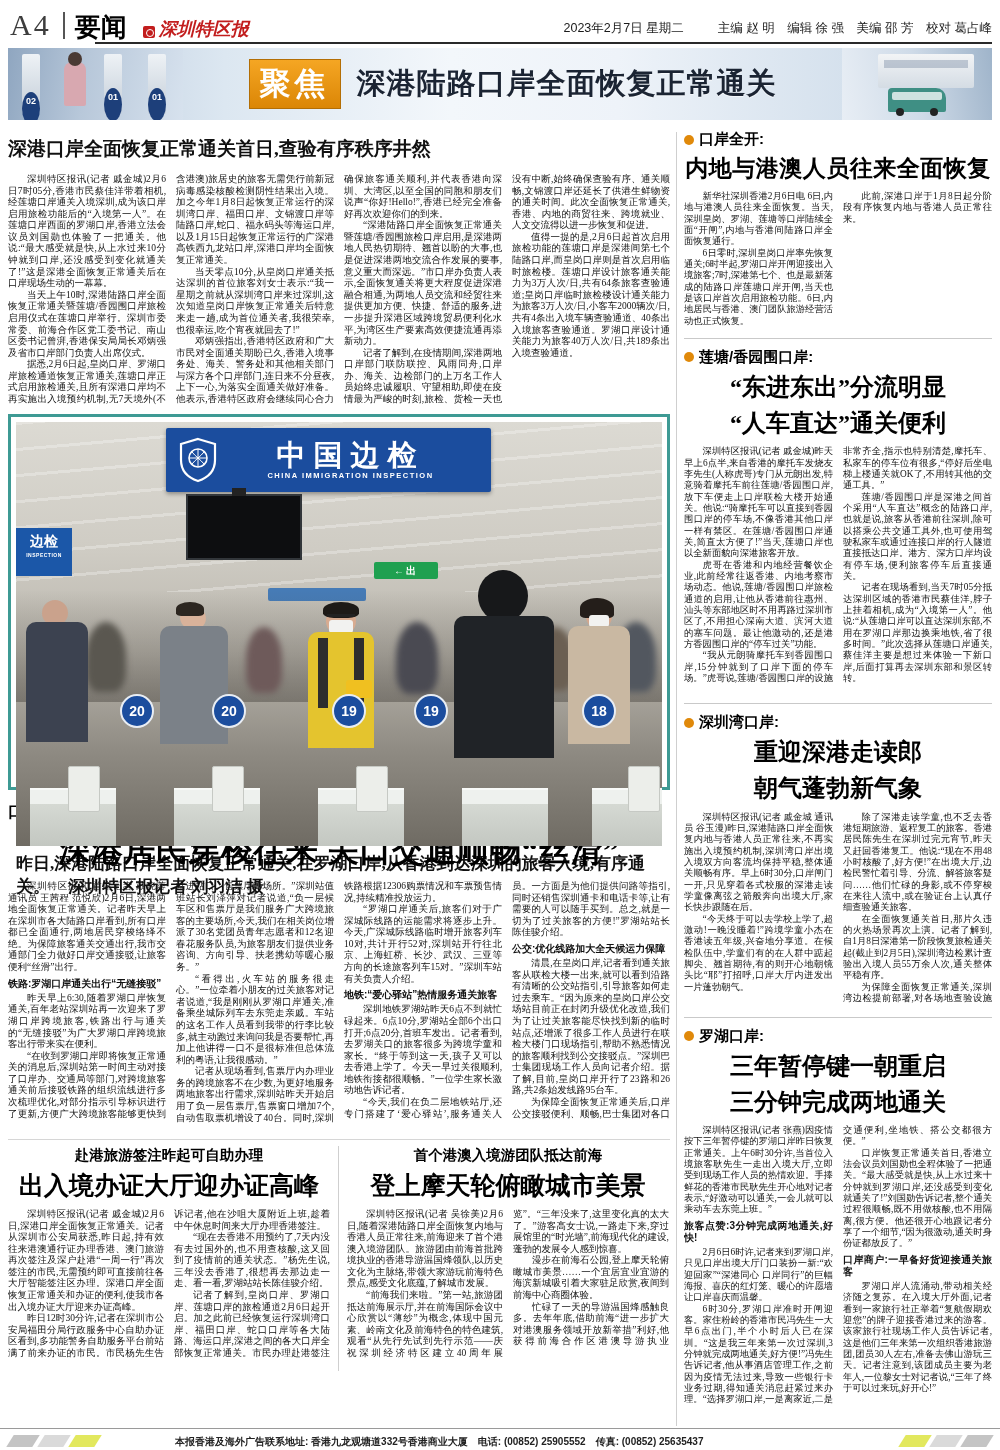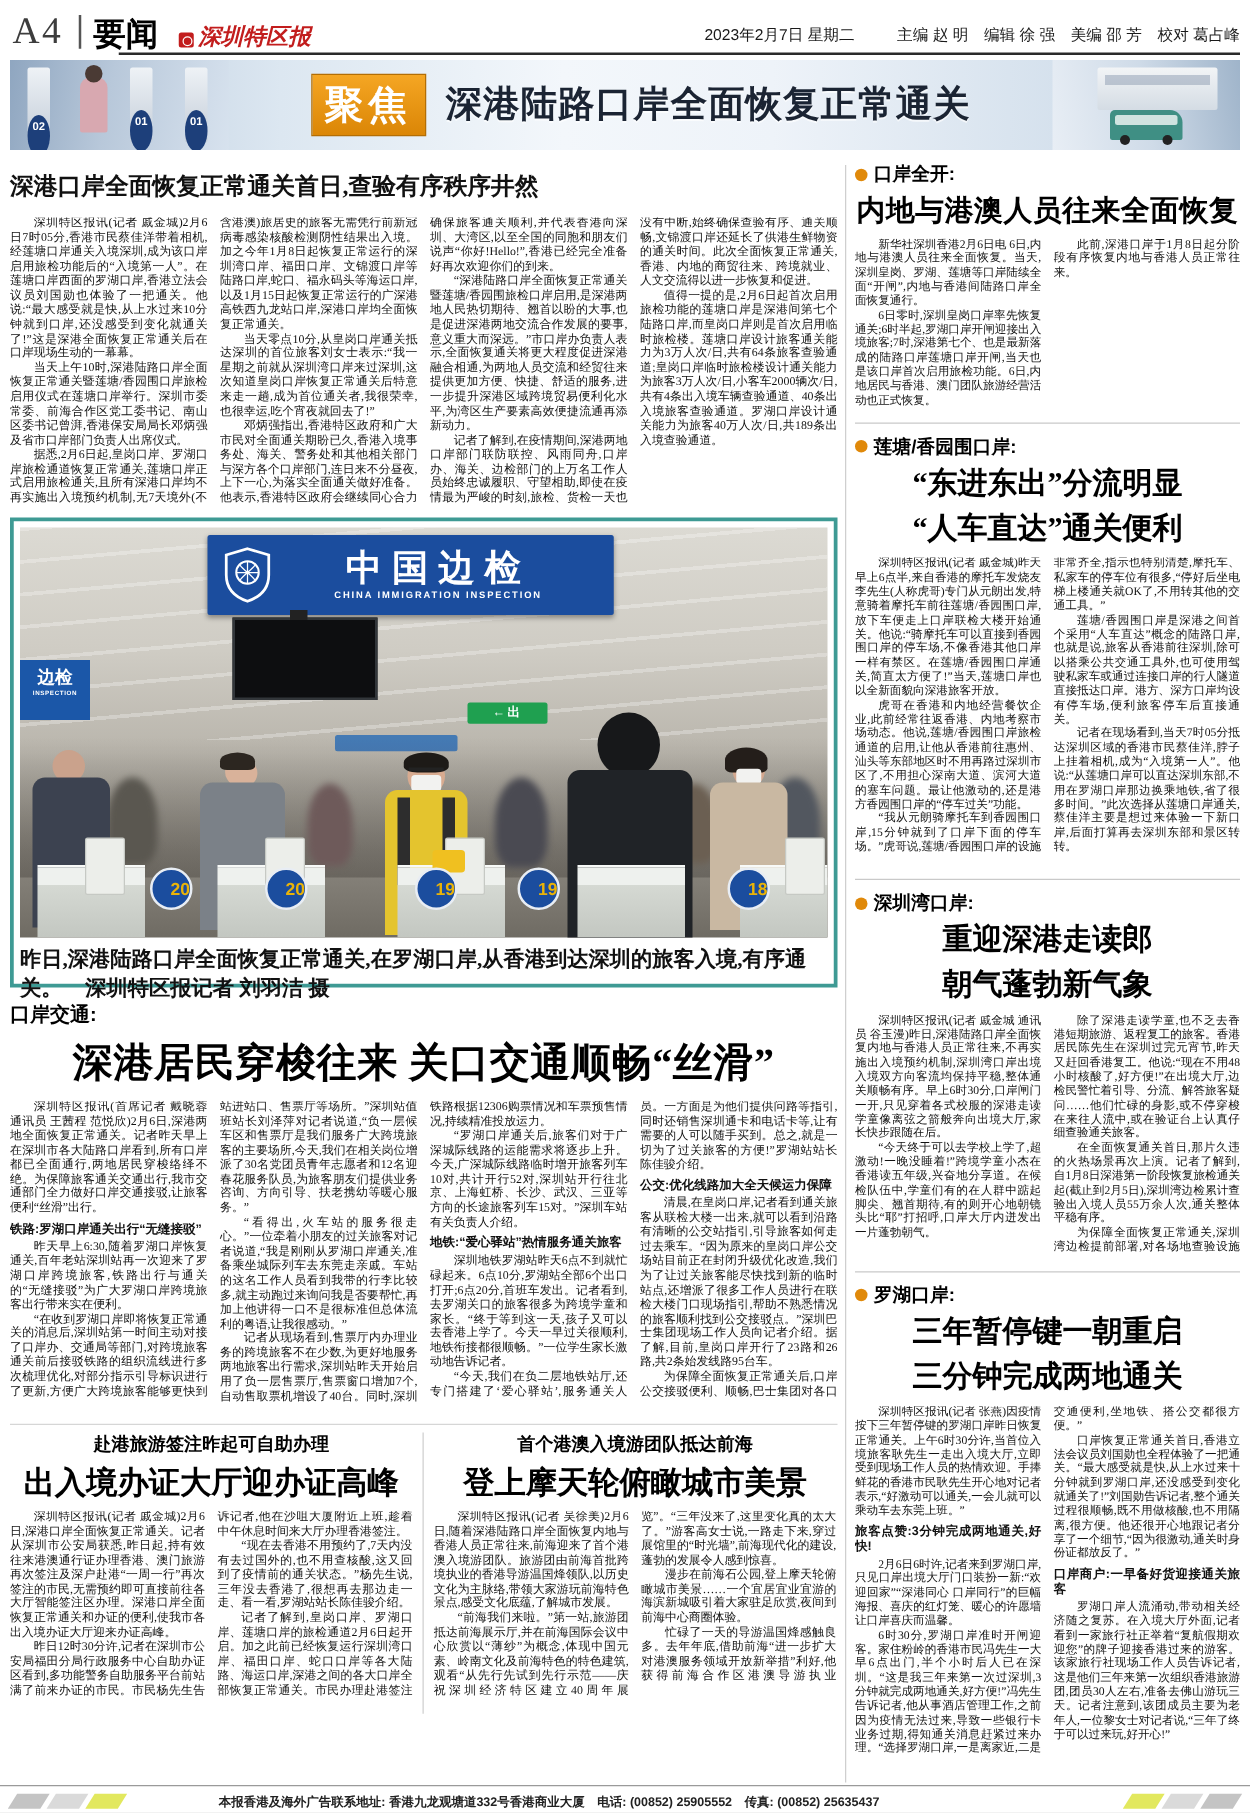--- a/index.html
+++ b/index.html
@@ -38,41 +38,41 @@
   .cols2{column-count:2;column-gap:10px;column-fill:auto;}
   .body-txt{font-size:9.5px;line-height:1.22;text-align:justify;overflow:hidden;color:#111;}
   .body-txt p{margin:0;text-indent:2em;}
   .body-txt p.hd{text-indent:0;font-family:"Liberation Sans",sans-serif;font-weight:bold;font-size:10px;margin:4px 0 3px;}
   
   .lead-hl{margin:0;text-align:center;font-family:"Liberation Sans",sans-serif;font-weight:900;font-size:54px;line-height:1.05;color:#000;letter-spacing:1px;white-space:nowrap;}
   .lead-sub{margin:8px 0 0;font-size:19px;font-weight:bold;color:#111;}
   .lead-body{margin-top:12px;height:232px;}
   
   .photo-frame{box-sizing:border-box;margin-top:8px;height:376px;border:3px solid #3e9a94;background:#fff;padding:5px 5px 0 5px;}
-  .photo{position:relative;height:328px;overflow:hidden;background:linear-gradient(180deg,#dcdad3 0%,#cfccc4 30%,#b9b5ac 55%,#8e8a82 78%,#6f6b63 100%);}
+  .photo{position:relative;height:424px;overflow:hidden;background:linear-gradient(180deg,#dcdad3 0%,#cfccc4 30%,#b9b5ac 55%,#8e8a82 78%,#6f6b63 100%);}
   .ceiling{position:absolute;left:0;top:0;right:0;height:170px;background:repeating-linear-gradient(175deg,rgba(255,255,255,.28) 0 3px,rgba(0,0,0,0) 3px 26px);}
   .cii-sign{position:absolute;left:150px;top:6px;width:305px;height:64px;background:#1b4d9e;border-radius:2px;display:flex;align-items:center;padding:0 10px;box-shadow:0 2px 4px rgba(0,0,0,.35);}
   .sign-text{flex:1;text-align:center;color:#fff;}
   .sign-cn{font-size:29px;font-weight:bold;letter-spacing:8px;line-height:1.1;}
   .sign-en{font-family:"Liberation Sans",sans-serif;font-size:7.5px;font-weight:bold;letter-spacing:1.5px;}
   .monitor{position:absolute;left:170px;top:72px;width:112px;height:62px;background:#0d0e10;border:2px solid #32363a;}
   .monitor::before{content:"";position:absolute;left:44px;top:-8px;width:14px;height:8px;background:#222;}
   .exit-sign{position:absolute;left:358px;top:140px;width:64px;height:17px;background:#1fa050;color:#fff;font:bold 10px/17px "Liberation Sans",sans-serif;text-align:center;letter-spacing:2px;border-radius:2px;}
   .side-sign{position:absolute;left:0;top:106px;width:56px;height:48px;background:#1b57a8;color:#fff;font:bold 14px/1.4 "Liberation Sans",sans-serif;text-align:center;padding-top:4px;box-sizing:border-box;}
   .side-sign small{display:block;font-size:5px;letter-spacing:.5px;}
   .mini-sign{position:absolute;left:252px;top:166px;width:98px;height:13px;background:#2f6fb5;opacity:.85;border-radius:2px;}
   .crowd-shade{position:absolute;left:0;right:0;top:168px;height:112px;background:linear-gradient(180deg,rgba(110,105,98,0),rgba(80,76,70,.5));}
   .blur-blob{position:absolute;border-radius:50% 50% 30% 30%;filter:blur(3px);}
   .person{position:absolute;}
   .p-head{position:absolute;border-radius:50%;}
   .p-torso{position:absolute;border-radius:10px 10px 0 0;}
   .mask{position:absolute;background:#f2f2f0;border-radius:3px;}
   .counter{position:absolute;bottom:0;width:86px;height:56px;background:linear-gradient(#eef1ee 0 14px,#d5d9d3 14px,#c3c7c1);border-top:2px solid #f8faf8;}
   .kiosk{position:absolute;bottom:34px;width:30px;height:44px;background:#eceeea;border:1px solid #c6c9c4;border-radius:2px;}
-  .gate-badge{position:absolute;top:272px;width:30px;height:30px;border-radius:50%;background:#1b4d9e;border:2px solid #e8edf4;color:#eab308;font:bold 14px/30px "Liberation Sans",sans-serif;text-align:right;}
+  .gate-badge{position:absolute;top:272px;width:30px;height:30px;border-radius:50%;background:#1b4d9e;border:2px solid #e8edf4;color:#ffffff;font:bold 14px/30px "Liberation Sans",sans-serif;text-align:center;}
   .yellow-tag{position:absolute;left:330px;top:258px;width:26px;height:18px;background:#f0c020;border-radius:3px;}
   .photo-frame figcaption{font-size:17px;font-weight:bold;color:#111;padding:6px 4px 0 0;}
   .credit{margin-left:14px;}
   
   .kicker{font-family:"Liberation Sans",sans-serif;font-weight:900;color:#000;}
   .traffic-kicker{margin-top:12px;font-size:16px;}
   .traffic-hl{margin:6px 0 0;text-align:center;font-weight:900;font-size:32px;color:#000;letter-spacing:.5px;white-space:nowrap;}
   .traffic-body{margin-top:8px;height:250px;}
   .hrule{margin-top:8px;height:1px;background:#d6d6d6;}
   

